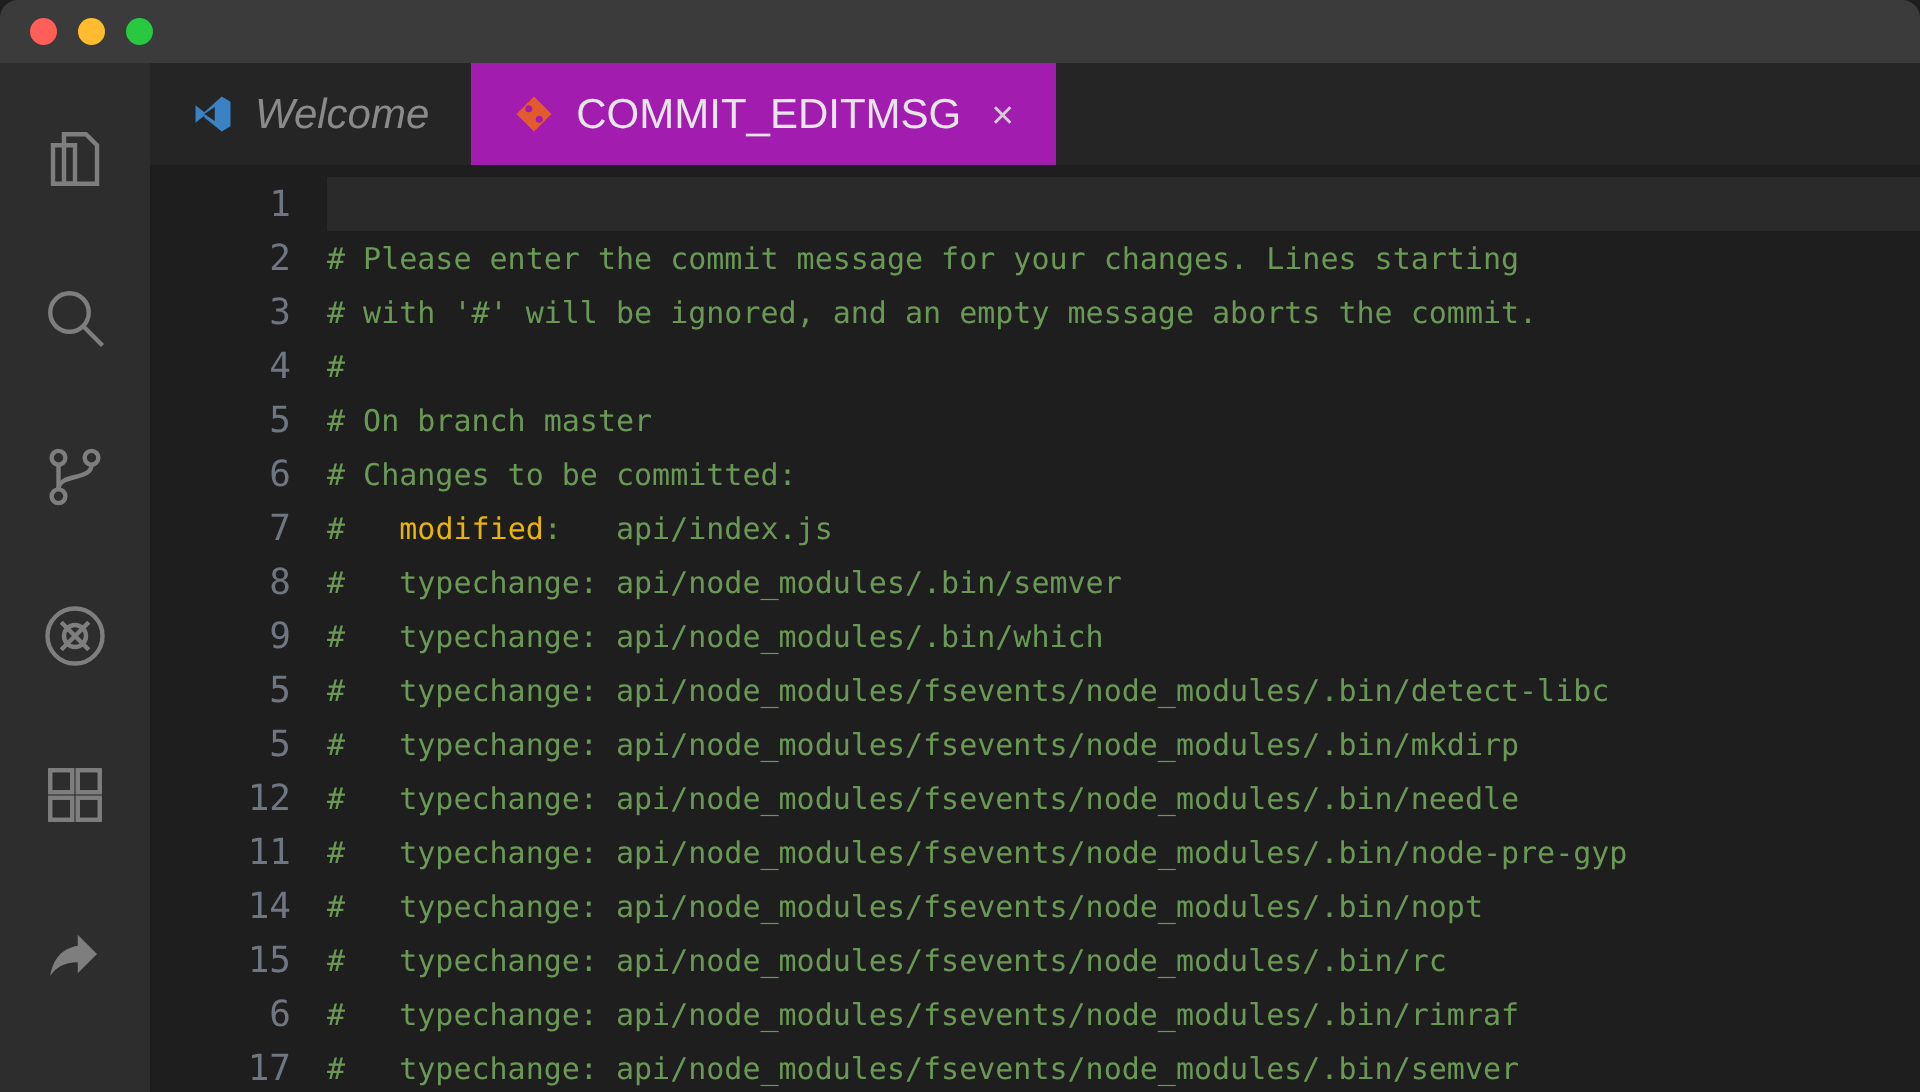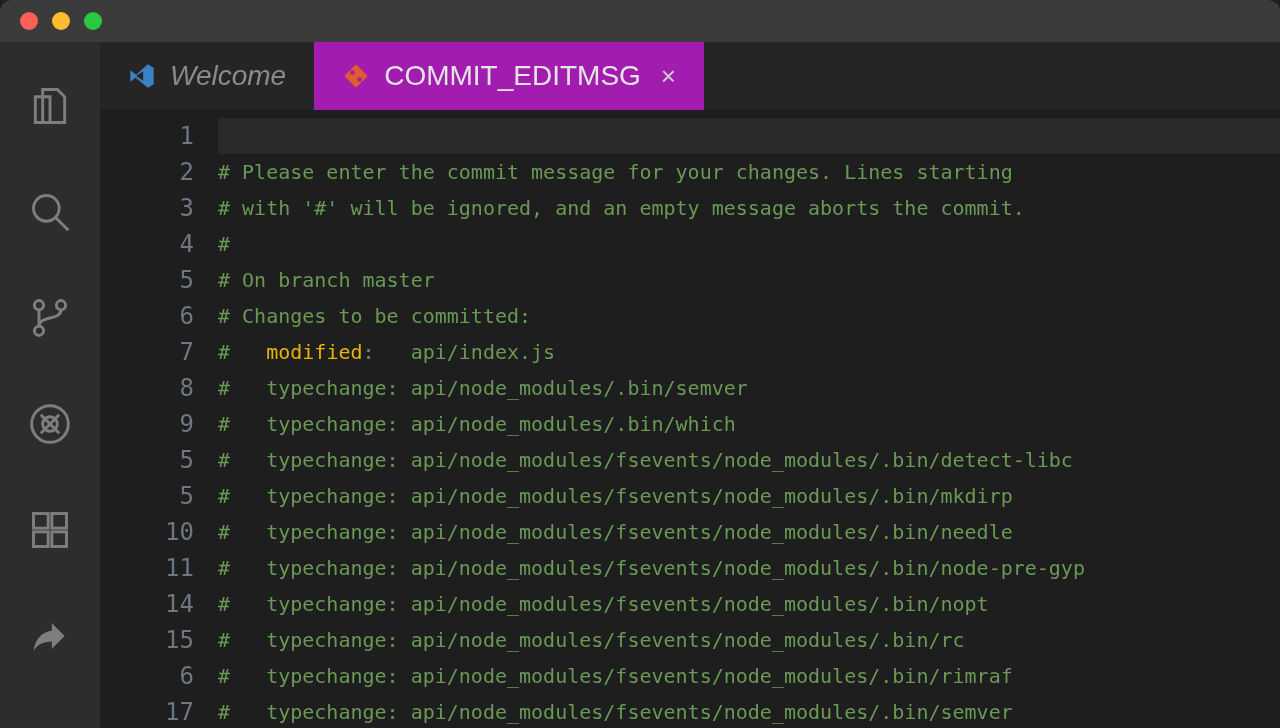--- a/index.html
+++ b/index.html
@@ -177,21 +177,21 @@
           <div class="ln">2</div>
           <div class="ln">3</div>
           <div class="ln">4</div>
           <div class="ln">5</div>
           <div class="ln">6</div>
           <div class="ln">7</div>
           <div class="ln">8</div>
           <div class="ln">9</div>
           <div class="ln">5</div>
           <div class="ln">5</div>
-          <div class="ln">10</div>
+          <div class="ln">12</div>
           <div class="ln">11</div>
           <div class="ln">14</div>
           <div class="ln">15</div>
           <div class="ln">6</div>
           <div class="ln">17</div>
         </div>
       <div class="code"><div class="line cursor-line"><span class="tok-default"></span></div><div class="line"><span class="tok-comment"># Please enter the commit message for your changes. Lines starting</span></div><div class="line"><span class="tok-comment"># with '#' will be ignored, and an empty message aborts the commit.</span></div><div class="line"><span class="tok-comment">#</span></div><div class="line"><span class="tok-comment"># On branch master</span></div><div class="line"><span class="tok-comment"># Changes to be committed:</span></div><div class="line"><span class="tok-comment">#   </span><span class="tok-keyword">modified</span><span class="tok-comment">:   api/index.js</span></div><div class="line"><span class="tok-comment">#   typechange: api/node_modules/.bin/semver</span></div><div class="line"><span class="tok-comment">#   typechange: api/node_modules/.bin/which</span></div><div class="line"><span class="tok-comment">#   typechange: api/node_modules/fsevents/node_modules/.bin/detect-libc</span></div><div class="line"><span class="tok-comment">#   typechange: api/node_modules/fsevents/node_modules/.bin/mkdirp</span></div><div class="line"><span class="tok-comment">#   typechange: api/node_modules/fsevents/node_modules/.bin/needle</span></div><div class="line"><span class="tok-comment">#   typechange: api/node_modules/fsevents/node_modules/.bin/node-pre-gyp</span></div><div class="line"><span class="tok-comment">#   typechange: api/node_modules/fsevents/node_modules/.bin/nopt</span></div><div class="line"><span class="tok-comment">#   typechange: api/node_modules/fsevents/node_modules/.bin/rc</span></div><div class="line"><span class="tok-comment">#   typechange: api/node_modules/fsevents/node_modules/.bin/rimraf</span></div><div class="line"><span class="tok-comment">#   typechange: api/node_modules/fsevents/node_modules/.bin/semver</span></div></div>
     </div>
 
   </div>

